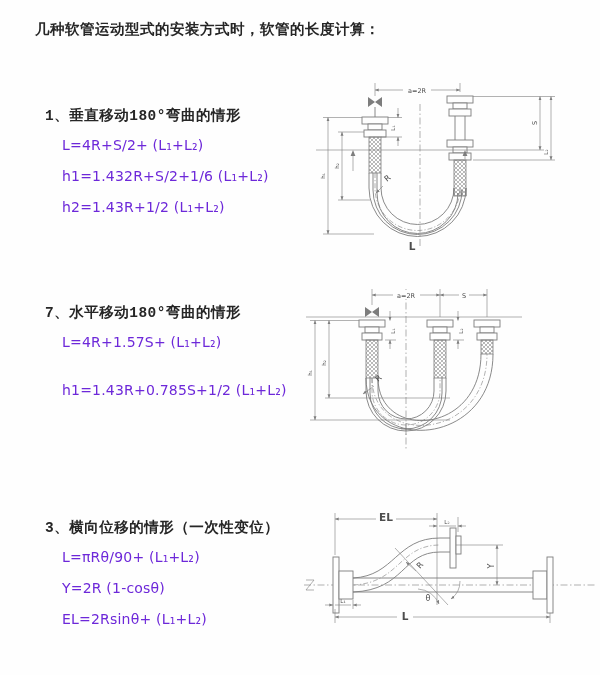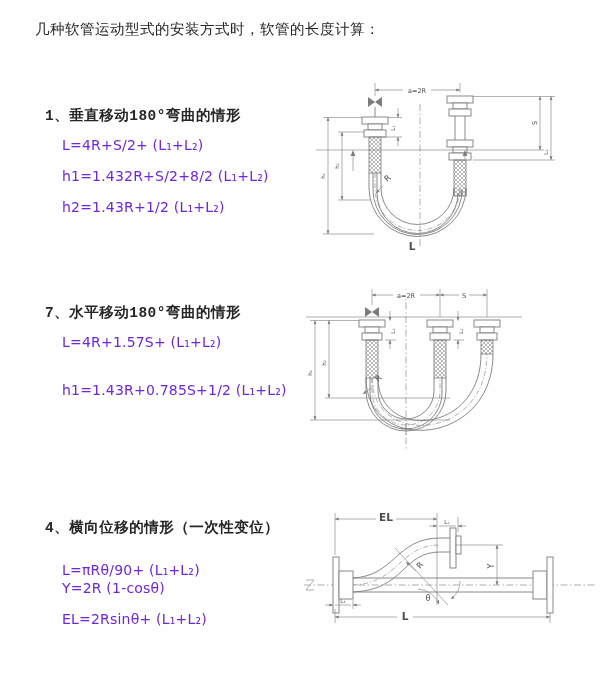--- a/index.html
+++ b/index.html
@@ -1,18 +1,18 @@
 <!DOCTYPE html>
 <html><head>
 <meta charset="utf-8">
 <style>
   html,body{margin:0;padding:0;background:#ffffff;}
   body{width:600px;height:675px;font-family:"DejaVu Sans","Liberation Sans",sans-serif;color:#262626;}
   .page{position:relative;width:600px;height:675px;background:#fefefe;overflow:hidden;}
-  .doc-title{position:absolute;left:35px;top:20px;font-size:14.5px;font-weight:400;letter-spacing:.5px;white-space:nowrap;}
+  .doc-title{position:absolute;left:35px;top:20px;font-size:14.5px;font-weight:700;letter-spacing:.5px;white-space:nowrap;}
   .sec-heading{position:absolute;font-size:14.5px;font-weight:600;letter-spacing:.5px;white-space:nowrap;font-family:Liberation Mono, monospace;}
   .formula{position:absolute;font-size:14px;font-weight:400;letter-spacing:.2px;white-space:nowrap;color:#6d28d9;}
   .diagram{position:absolute;}
   svg{display:block;}
   svg line, svg path.ln, svg rect.pt{stroke:#7d7d7d;fill:none;}
   svg .w8{stroke-width:.9;}
   svg .w6{stroke-width:.6;}
   svg .dash{stroke-dasharray:7 2.5 1.5 2.5;}
   svg .hosedash{stroke-dasharray:5 2 1.2 2;}
   svg rect.fl{fill:#fefefe;stroke:#7d7d7d;stroke-width:.9;}
@@ -27,29 +27,29 @@
 </style>
 </head>
 <body>
 
 <div class="page">
 
   <div class="doc-title">几种软管运动型式的安装方式时，软管的长度计算：</div>
 
   <div class="sec-heading" style="left:45px;top:106px">1、垂直移动180°弯曲的情形</div>
   <div class="formula" style="left:62px;top:137px">L=4R+S/2+ (L₁+L₂)</div>
-  <div class="formula" style="left:62px;top:168px">h1=1.432R+S/2+8/2 (L₁+L₂)</div>
+  <div class="formula" style="left:62px;top:168px">h1=1.432R+S/2+1/6 (L₁+L₂)</div>
   <div class="formula" style="left:62px;top:199px">h2=1.43R+1/2 (L₁+L₂)</div>
 
   <div class="sec-heading" style="left:45px;top:303px">7、水平移动180°弯曲的情形</div>
   <div class="formula" style="left:62px;top:334px">L=4R+1.57S+ (L₁+L₂)</div>
   <div class="formula" style="left:62px;top:382px">h1=1.43R+0.785S+1/2 (L₁+L₂)</div>
 
-  <div class="sec-heading" style="left:45px;top:518px">4、横向位移的情形（一次性变位）</div>
-  <div class="formula" style="left:62px;top:562px">L=πRθ/90+ (L₁+L₂)</div>
+  <div class="sec-heading" style="left:45px;top:518px">3、横向位移的情形（一次性变位）</div>
+  <div class="formula" style="left:62px;top:549px">L=πRθ/90+ (L₁+L₂)</div>
   <div class="formula" style="left:62px;top:580px">Y=2R (1-cosθ)</div>
   <div class="formula" style="left:62px;top:611px">EL=2Rsinθ+ (L₁+L₂)</div>
 
   <div class="diagram" style="left:312px;top:76px;width:270px;height:182px">
   <svg width="270" height="182" viewBox="0 0 270 182">
     <defs>
       <pattern id="braidA" patternUnits="userSpaceOnUse" width="4" height="4">
         <path d="M0,4 L4,0 M0,0 L4,4" stroke="#8a8a8a" stroke-width=".6"></path>
       </pattern>
       <marker id="arA" viewBox="0 0 10 10" refX="9.5" refY="5" markerWidth="6.5" markerHeight="6.5" orient="auto-start-reverse">

